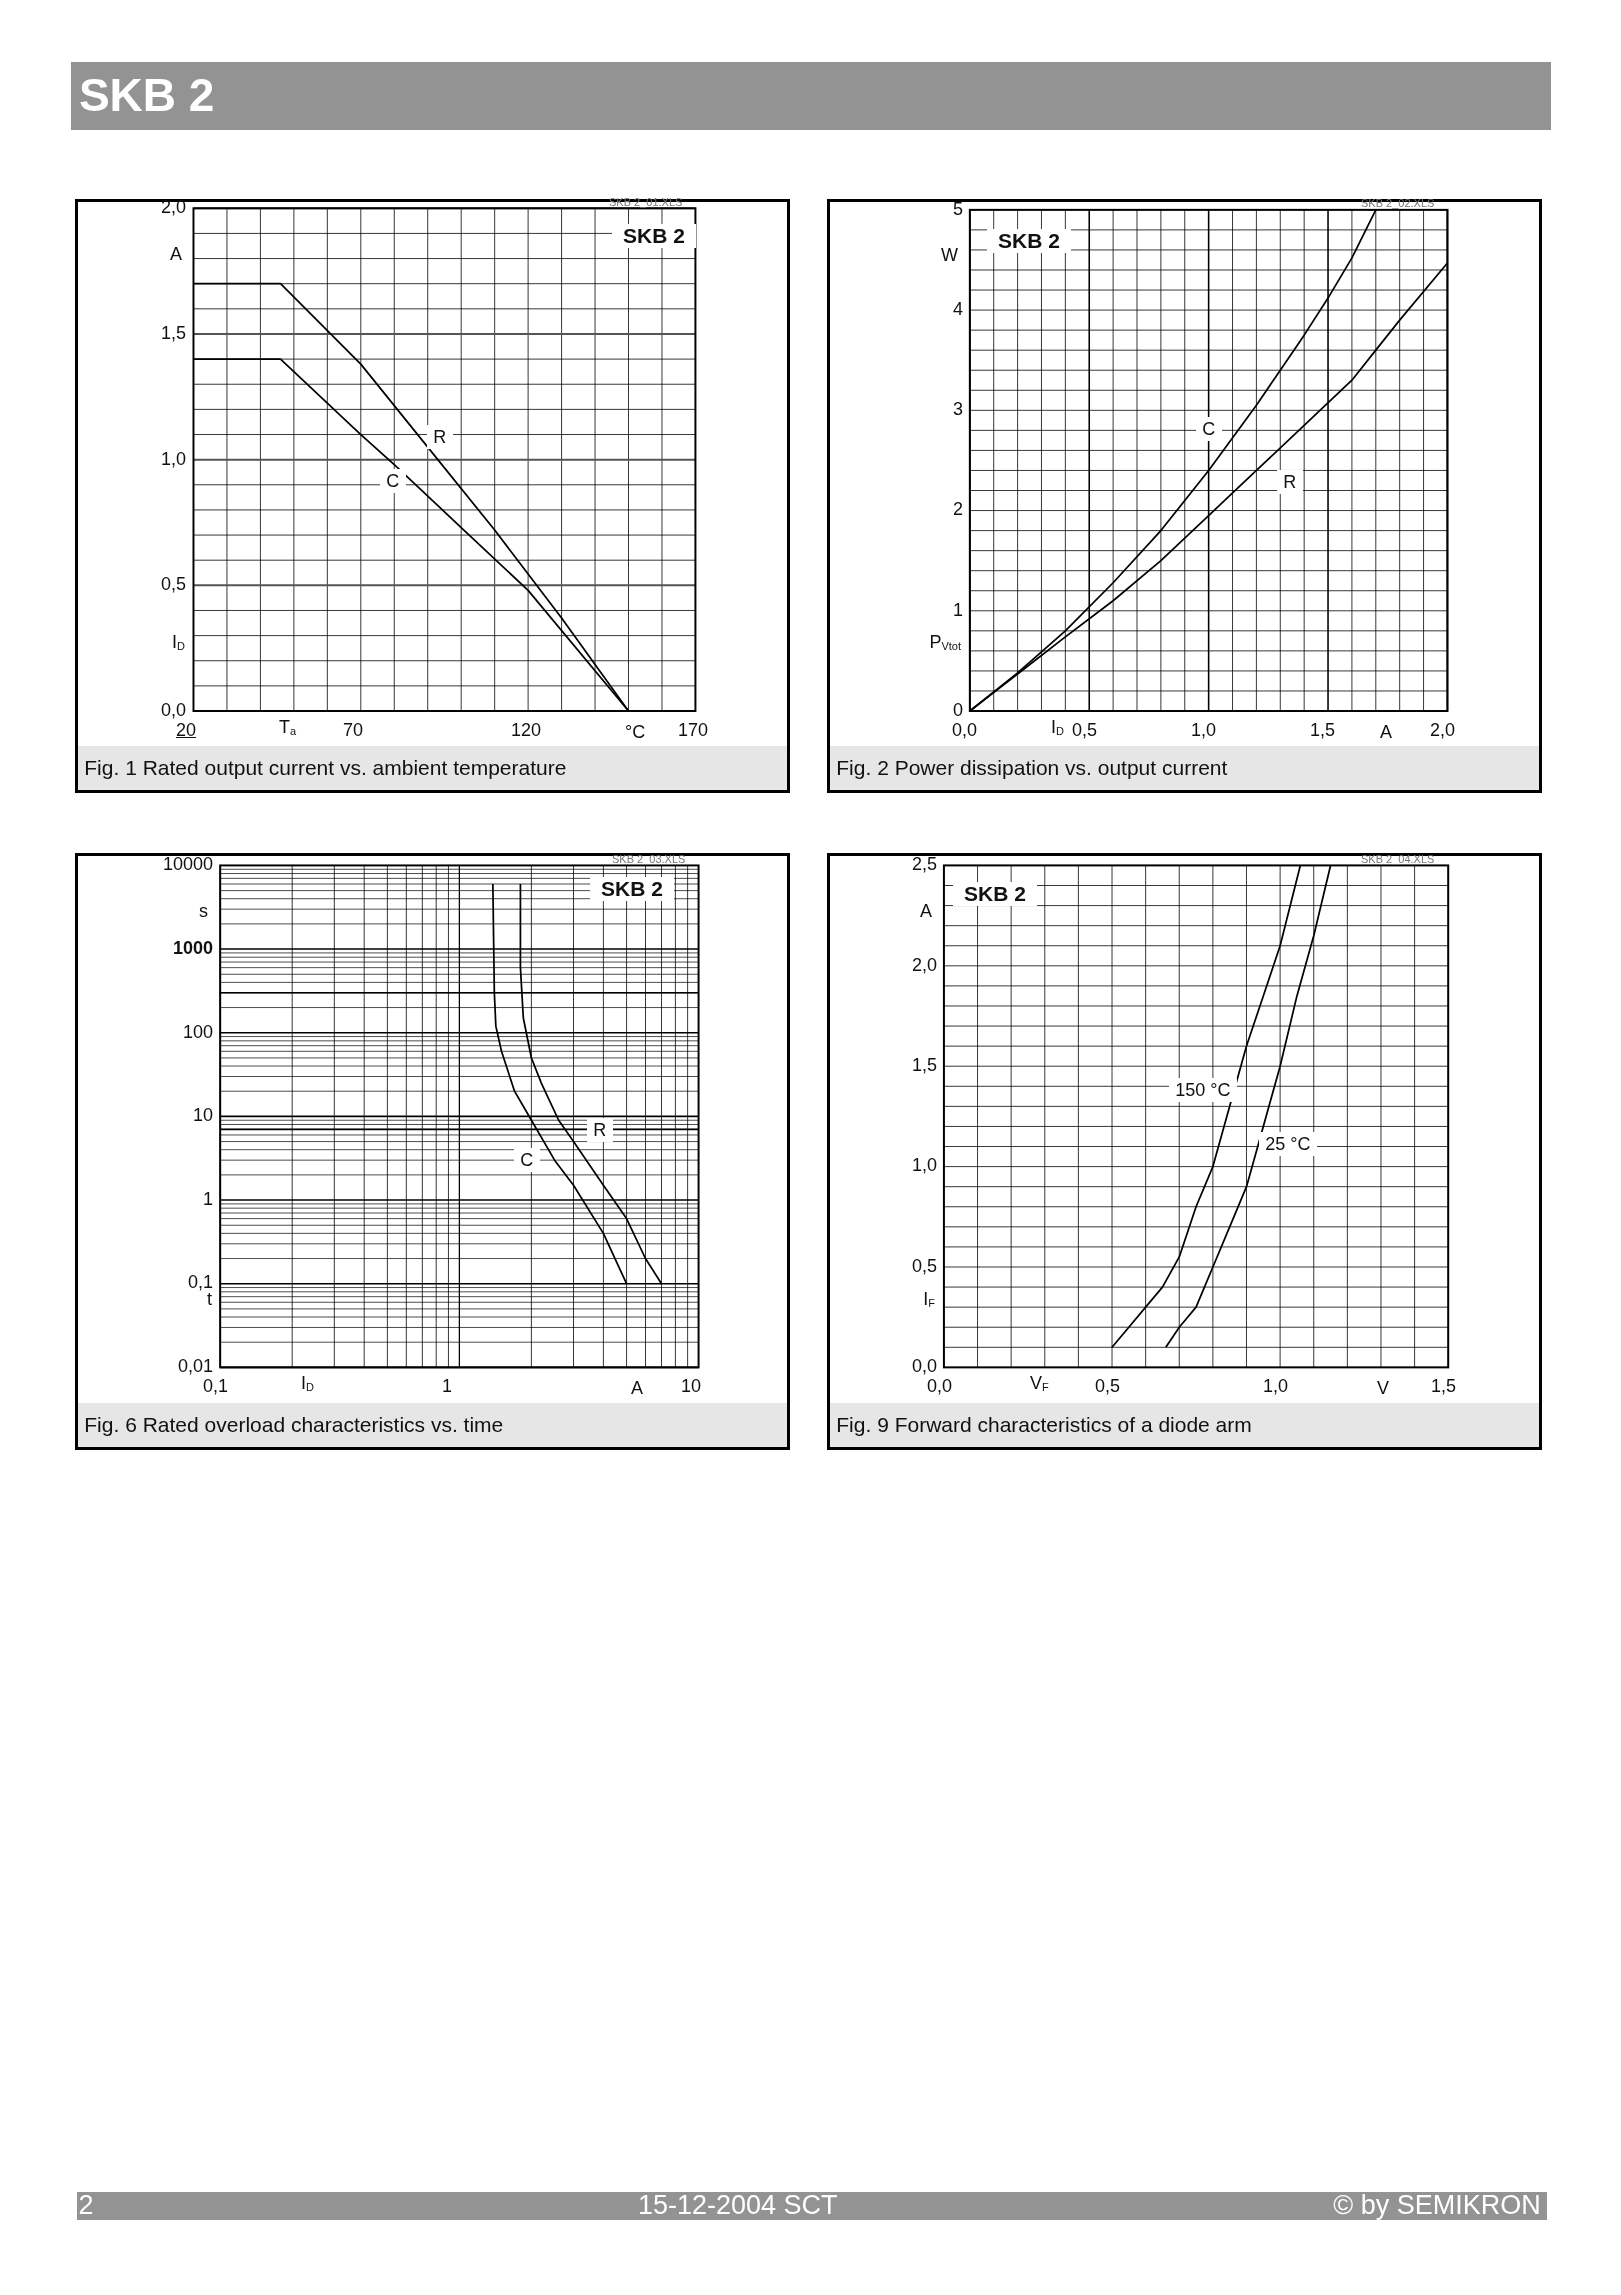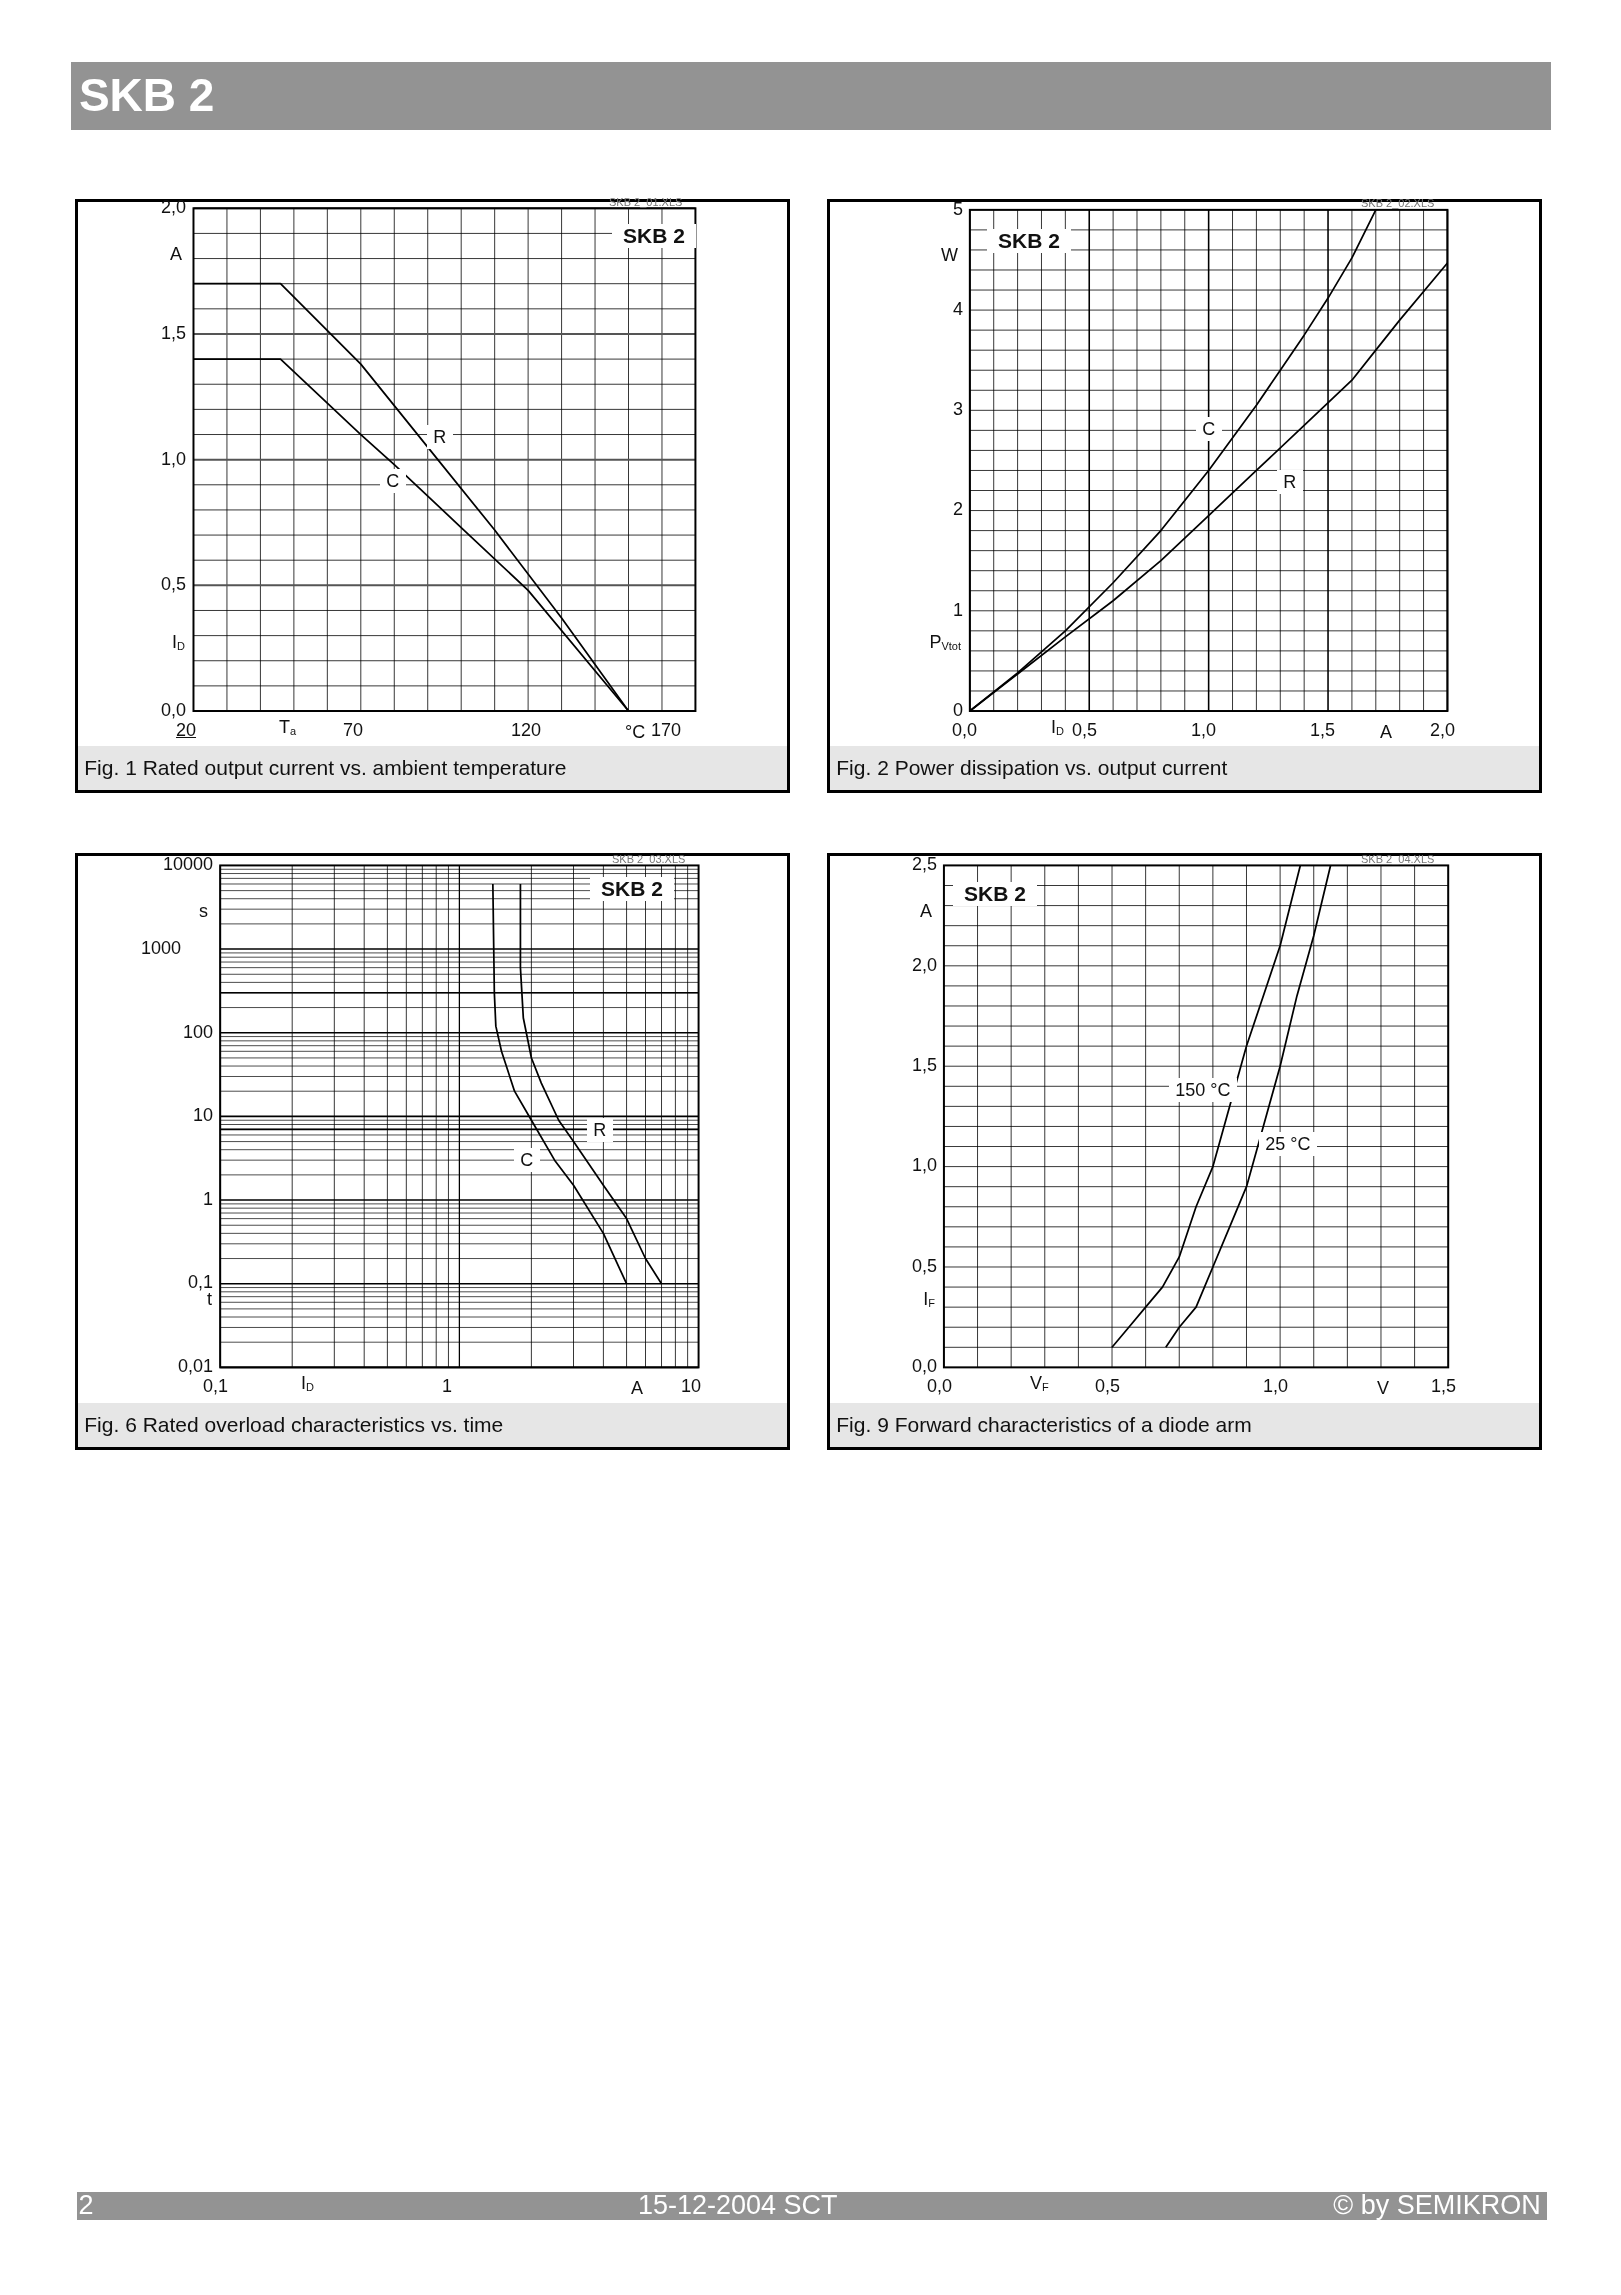--- a/index.html
+++ b/index.html
@@ -73,21 +73,21 @@
     <div class="curve-lbl" style="left: 349px; top: 223px;">R</div>
     <div class="curve-lbl" style="left: 302px; top: 267px;">C</div>
     <div class="lbl" style="right: 601px; top: 498px;">0,0</div>
     <div class="lbl" style="right: 601px; top: 372px;">0,5</div>
     <div class="lbl" style="right: 601px; top: 247px;">1,0</div>
     <div class="lbl" style="right: 601px; top: 121px;">1,5</div>
     <div class="lbl" style="right: 601px; top: -4.7px;">2,0</div>
     <div class="lbl" style="left: 98px; top: 518px; text-decoration: underline;">20</div>
     <div class="lbl" style="left: 265px; top: 518px;">70</div>
     <div class="lbl" style="left: 433px; top: 518px;">120</div>
-    <div class="lbl" style="left: 573px; top: 518px;">170</div>
+    <div class="lbl" style="left: 600px; top: 518px;">170</div>
     <div class="lbl" style="right: 605px; top: 42px;">A</div>
     <div class="lbl" style="right: 602px; top: 430px;">I<sub>D</sub></div>
     <div class="lbl" style="left: 201px; top: 515px;">T<sub>a</sub></div>
     <div class="lbl" style="left: 547px; top: 520px;">°C</div>
   </div>
 
 <div class="panel" id="panel-fig2" style="left:827px;top:199px;width:715px;height:594px;">
   <div class="caption">Fig. 2 Power dissipation vs. output current</div>
 <svg class="plot" width="707" height="597" style="left: 0px; top: 0px;" viewBox="0 0 900 760">
       <line x1="178" y1="10" x2="178" y2="648" stroke="#000" stroke-width="2"></line>
@@ -245,21 +245,21 @@
     </svg>
     <div class="brand" style="left: 512px; top: 21px;">SKB 2</div>
     <div class="fname" style="left: 534px; top: -3.1px;">SKB 2_03.XLS</div>
     <div class="curve-lbl" style="left: 509px; top: 262px;">R</div>
     <div class="curve-lbl" style="left: 436px; top: 292px;">C</div>
     <div class="lbl" style="right: 574px; top: 500px;">0,01</div>
     <div class="lbl" style="right: 574px; top: 416px;">0,1</div>
     <div class="lbl" style="right: 574px; top: 333px;">1</div>
     <div class="lbl" style="right: 574px; top: 249px;">10</div>
     <div class="lbl" style="right: 574px; top: 166px;">100</div>
-    <div class="lbl" style="right: 606px; top: 82px;">1000</div>
+    <div class="lbl" style="right: 574px; top: 82px; font-weight: bold;">1000</div>
     <div class="lbl" style="right: 574px; top: -1.6px;">10000</div>
     <div class="lbl" style="left: 125px; top: 520px;">0,1</div>
     <div class="lbl" style="left: 364px; top: 520px;">1</div>
     <div class="lbl" style="left: 603px; top: 520px;">10</div>
     <div class="lbl" style="right: 579px; top: 45px;">s</div>
     <div class="lbl" style="right: 575px; top: 433px;">t<sub></sub></div>
     <div class="lbl" style="left: 223px; top: 517px;">I<sub>D</sub></div>
     <div class="lbl" style="left: 553px; top: 522px;">A</div>
   </div>
 

